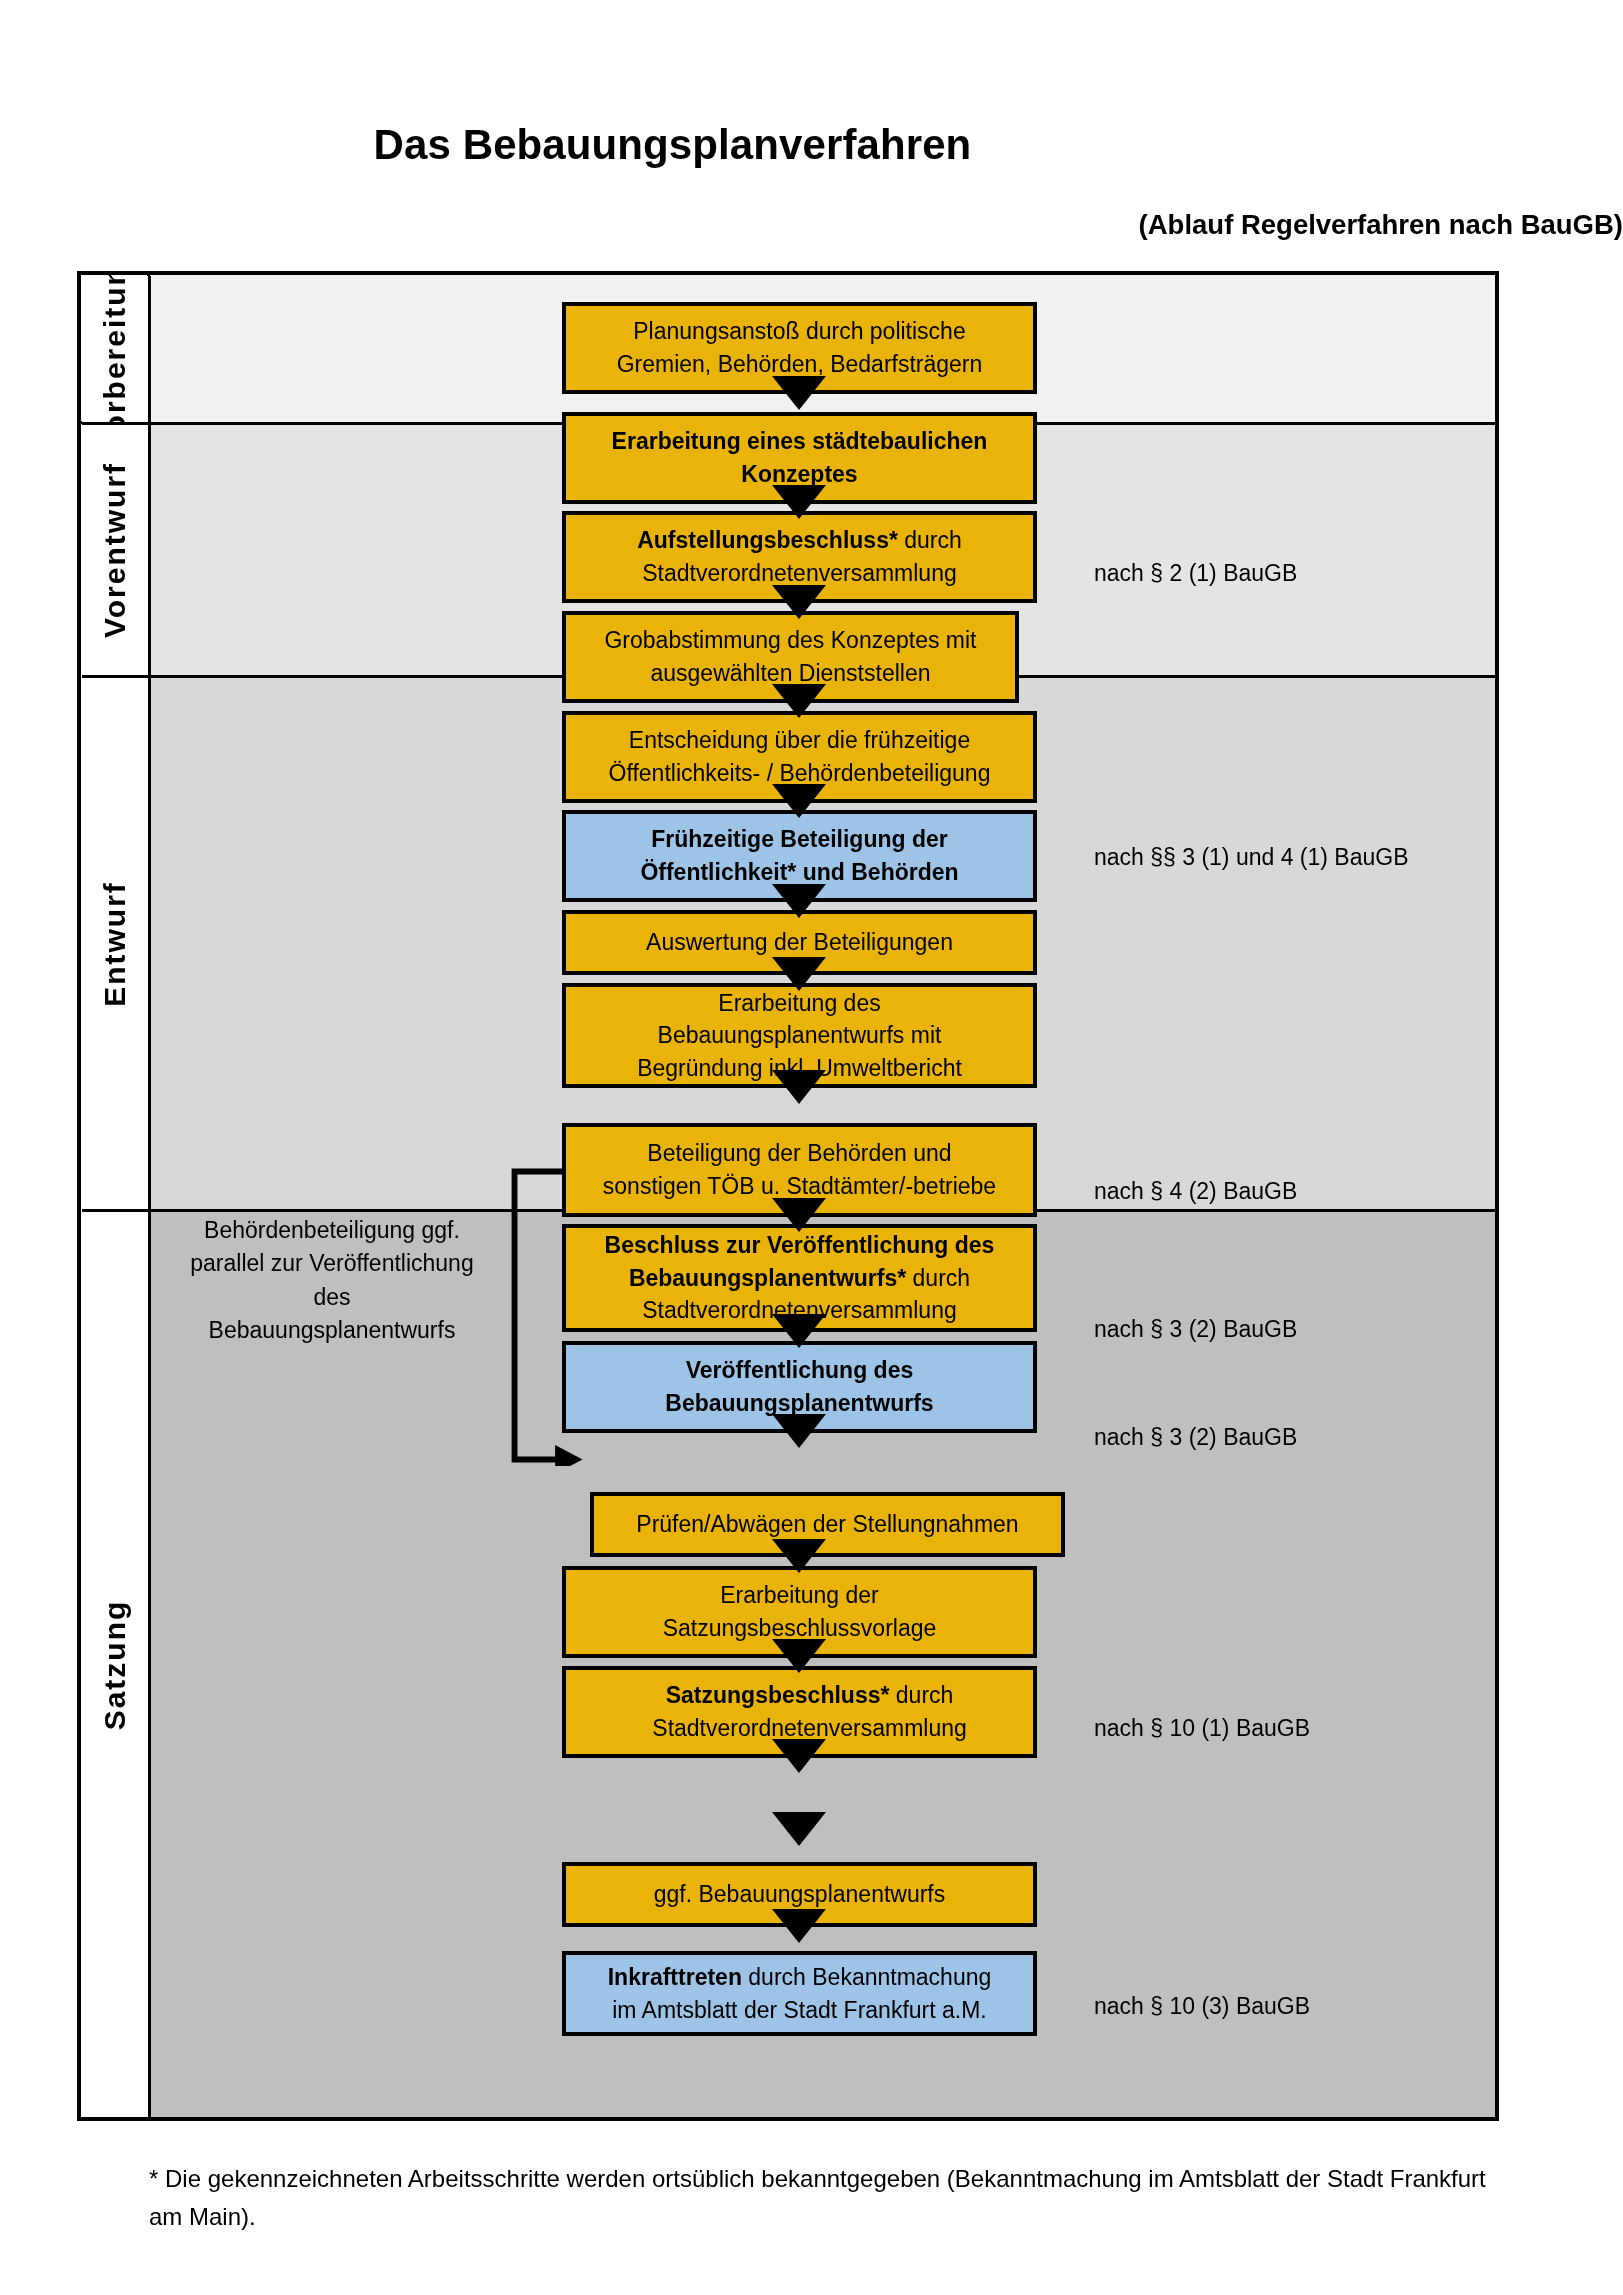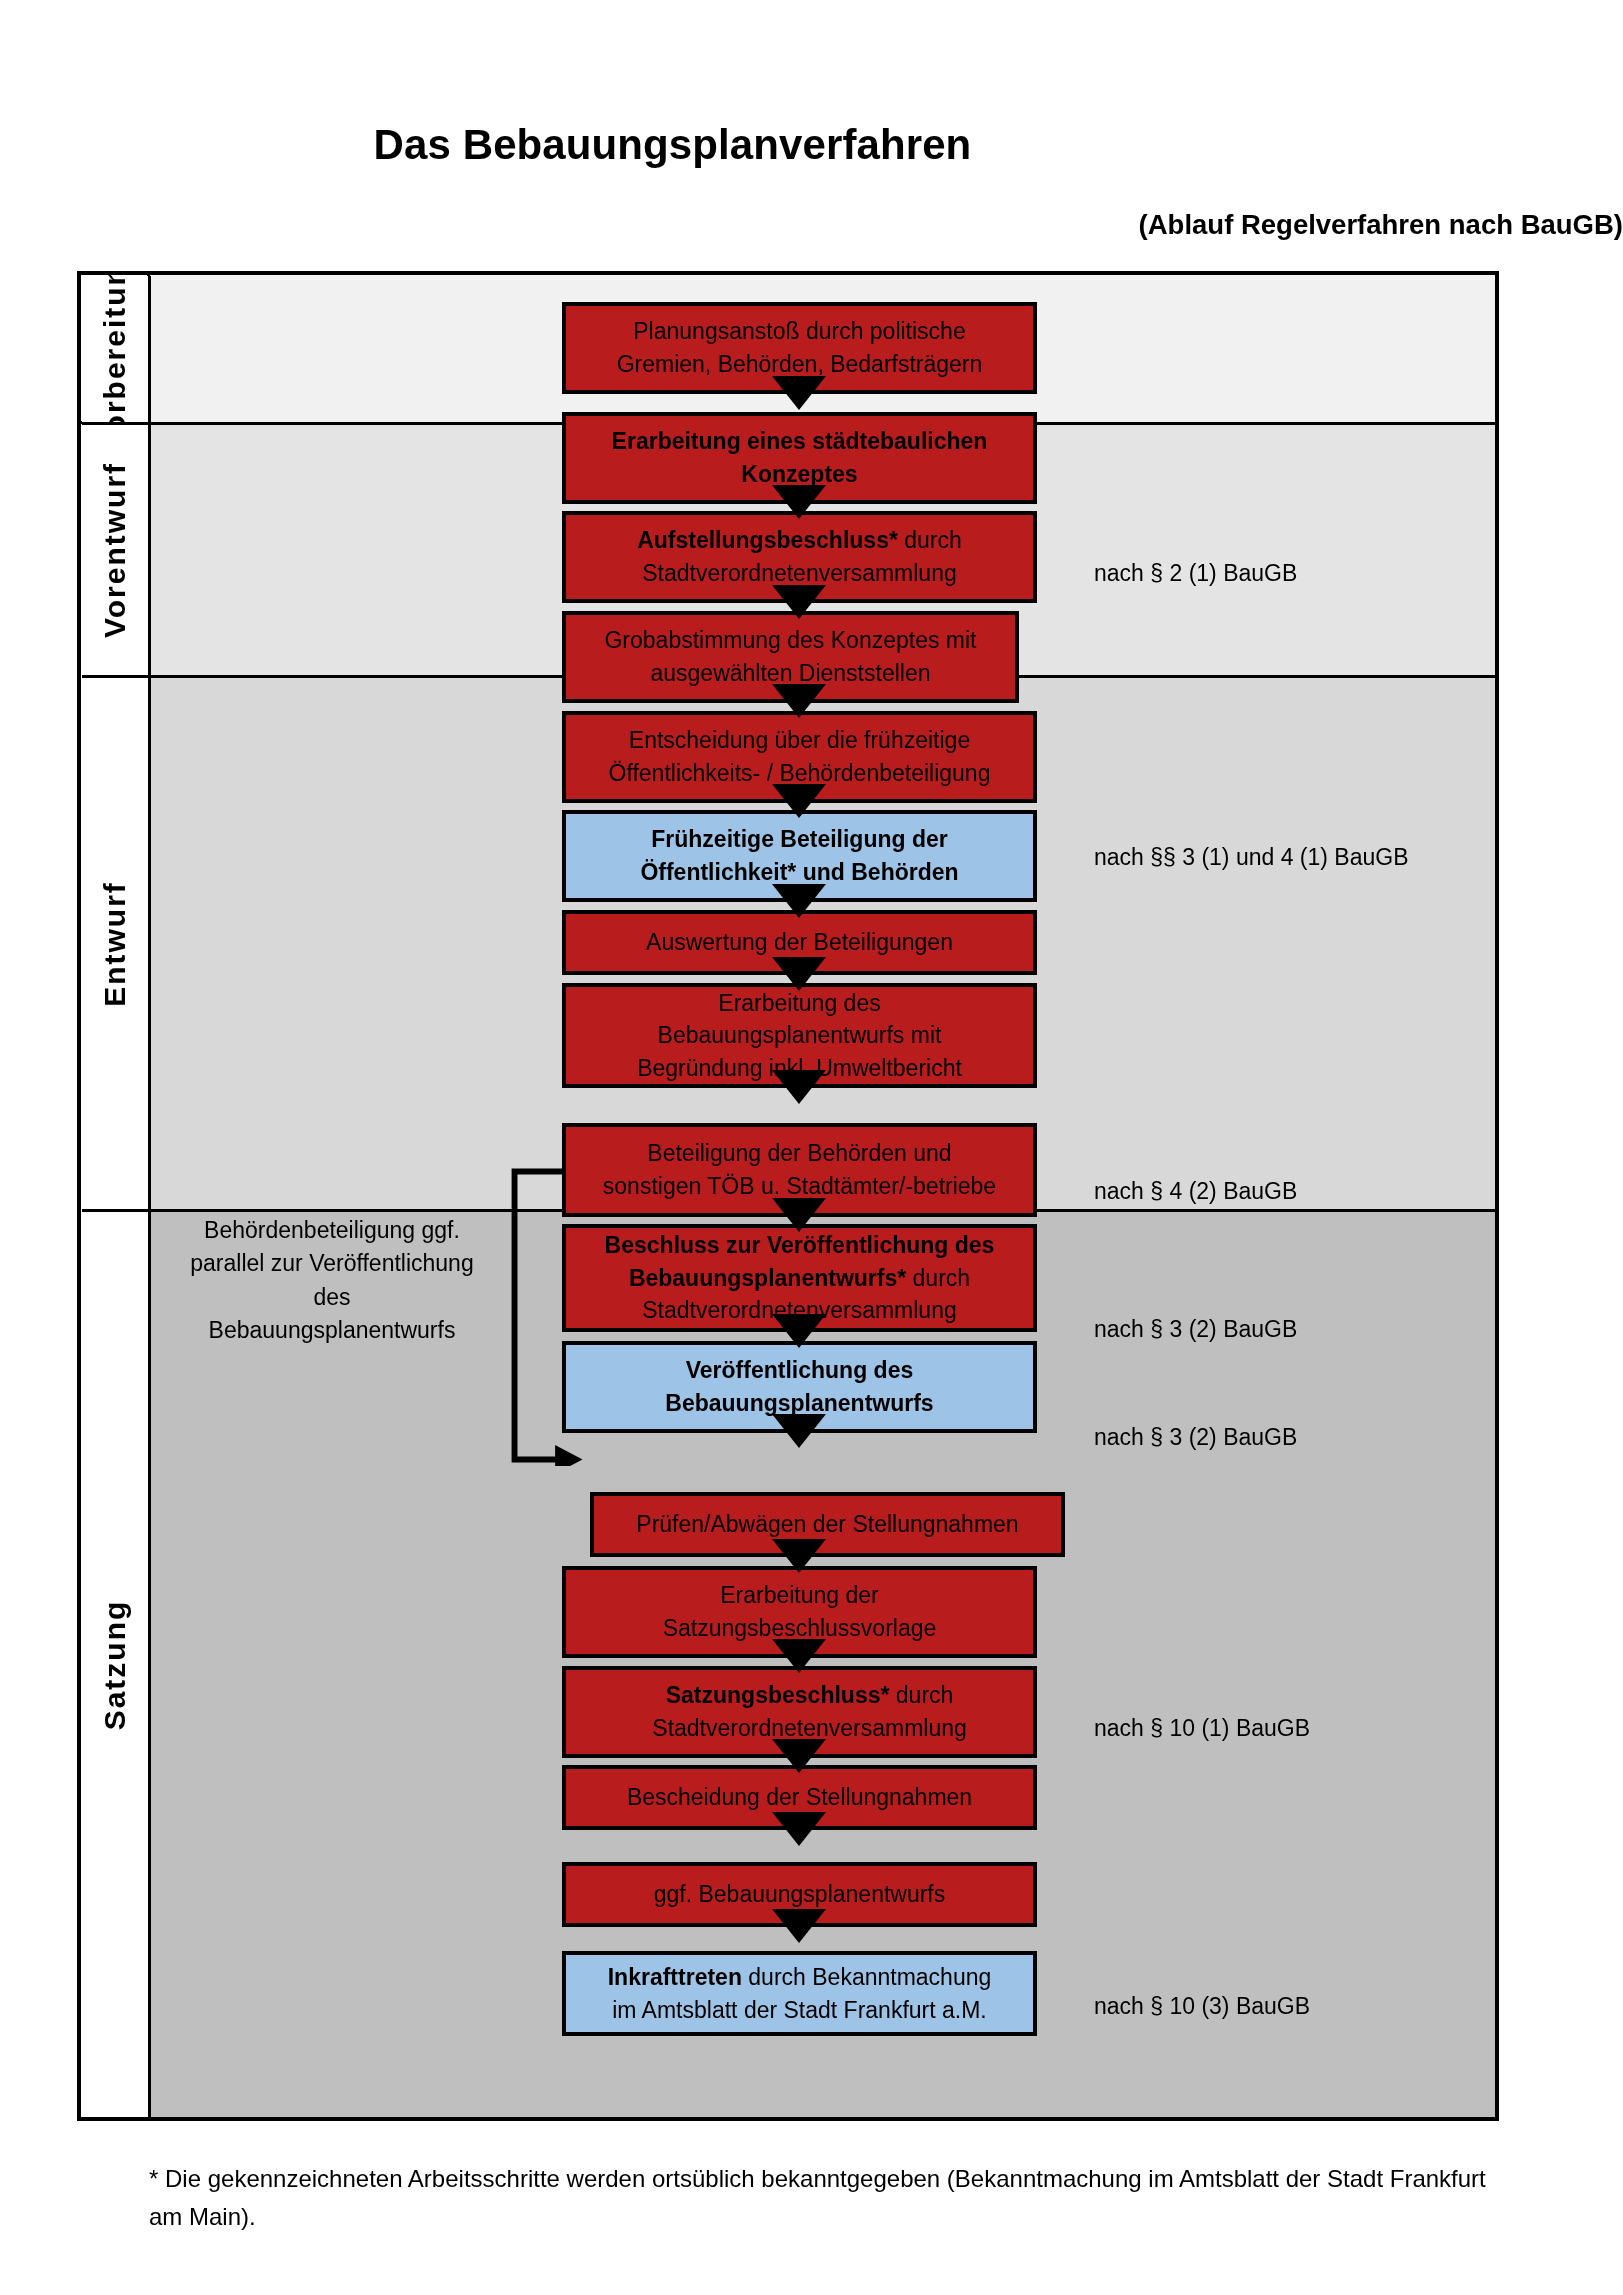--- a/index.html
+++ b/index.html
@@ -87,21 +87,21 @@
     top: 0;
     right: 0;
     height: 100%;
   }
 
   
   .flow-box {
     position: absolute;
     box-sizing: border-box;
     border: 4.6px solid #000000;
-    background: #b91c1c;
+    background: #eab308;
     display: flex;
     align-items: center;
     justify-content: center;
     text-align: center;
     font-size: 23px;
     line-height: 1.42;
     padding: 2.6px 7.9px;
     z-index: 3;
   }
   .flow-box.blue { background: #9DC3E6; }
@@ -316,25 +316,20 @@
 
   <div class="flow-box" style="left:562px; top:1666px; width:475px; height:92px;padding-left:28px;">
     <div>
       <b>Satzungsbeschluss*</b><span> durch</span><br>
       <span>Stadtverordnetenversammlung</span>
     </div>
   </div>
   <div class="arrow-down" style="left:772px; top:1739px;"></div>
   <div class="law-ref" style="left:1094px; top:1715px;">nach § 10 (1) BauGB</div>
 
-  <div class="flow-box" style="left:562px; top:1765px; width:475px; height:65px;">
-    <div>
-      <span>Bescheidung der Stellungnahmen</span>
-    </div>
-  </div>
   <div class="arrow-down" style="left:772px; top:1812px;"></div>
 
   <div class="flow-box" style="left:562px; top:1862px; width:475px; height:65px;">
     <div>
       <span>ggf. Bebauungsplanentwurfs</span>
     </div>
   </div>
   <div class="arrow-down" style="left:772px; top:1909px;"></div>
 
   <div class="flow-box blue" style="left:562px; top:1951px; width:475px; height:85px;">

